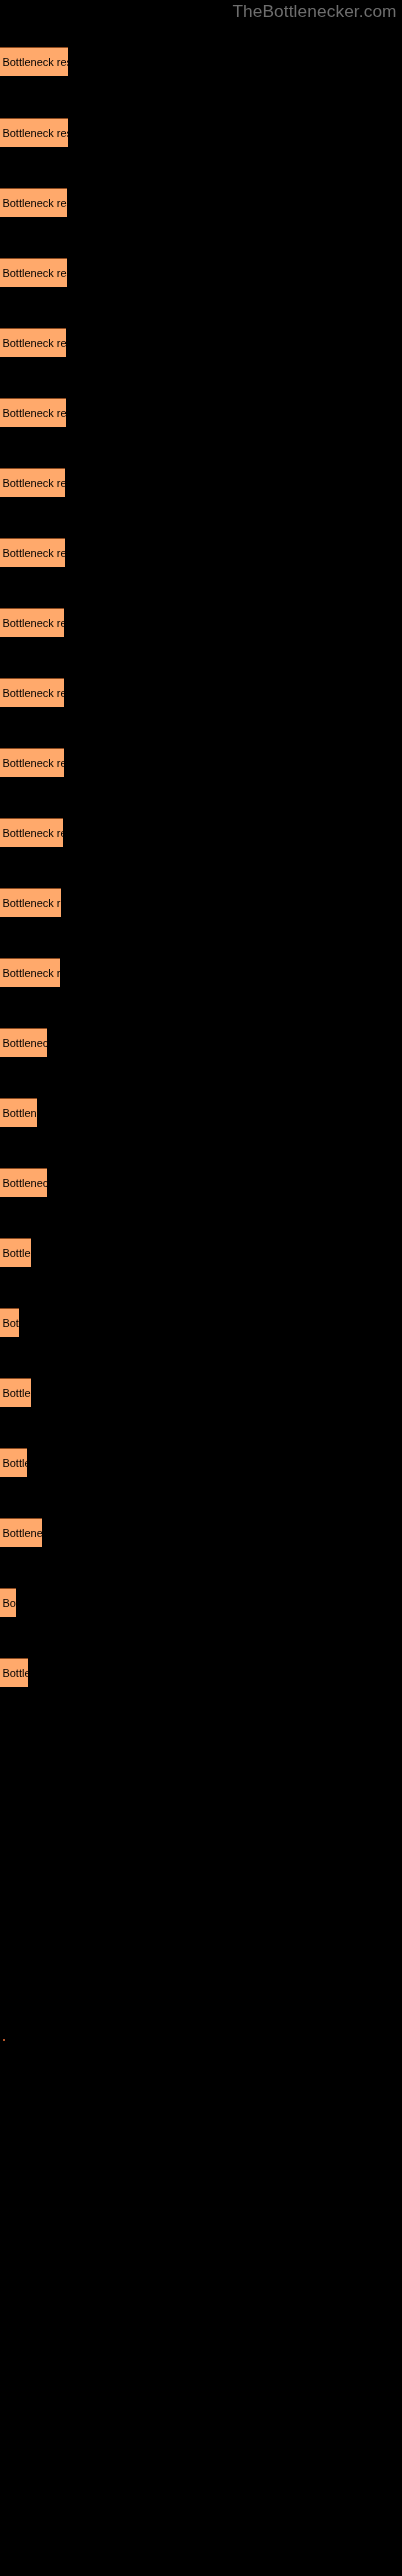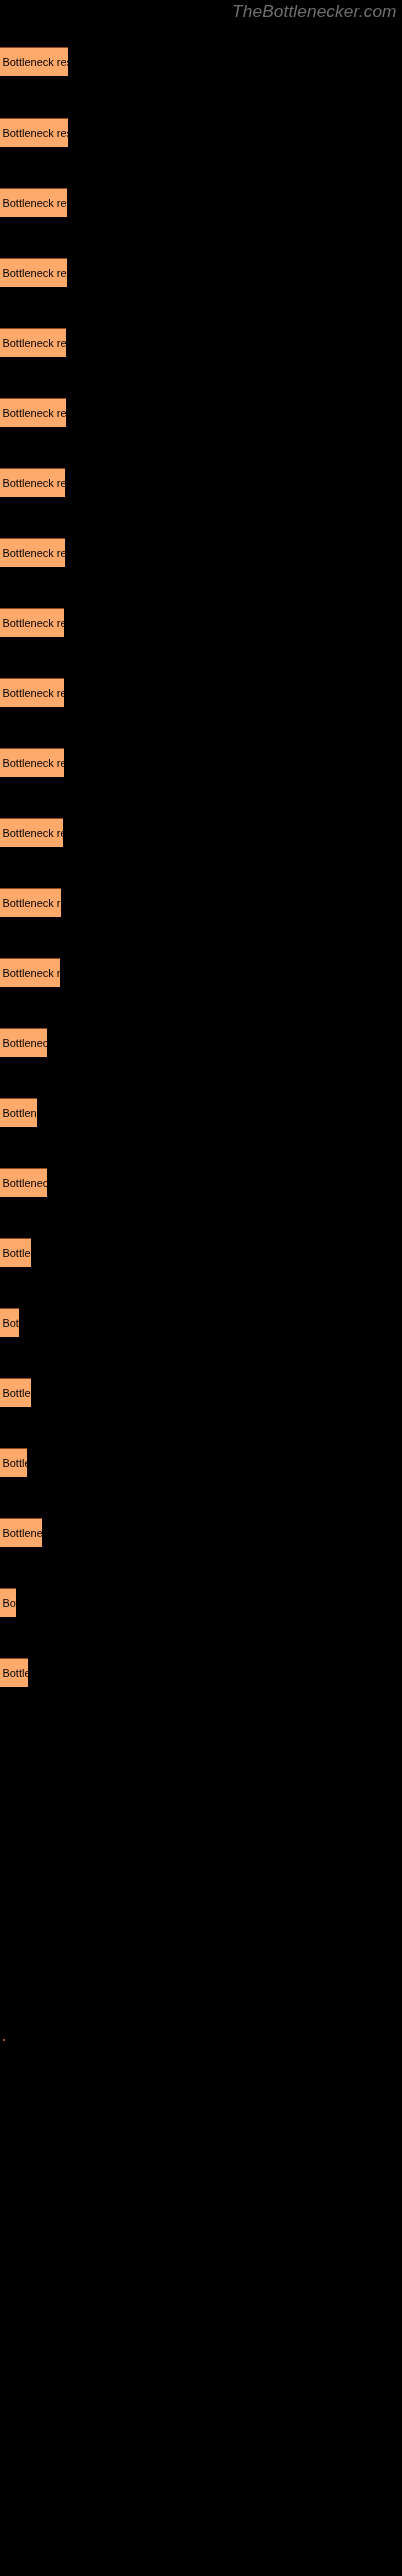--- a/index.html
+++ b/index.html
@@ -81,21 +81,21 @@
     width: 1.6px;
     height: 1.6px;
     background: #b5562a;
   }
 </style>
 </head>
 <body style="background: rgb(0, 0, 0);">
 
 <div id="chart-root" style="background: rgb(0, 0, 0);">
 
-  <div id="site-title" style="color: rgb(110, 110, 110); font-style: italic;">TheBottlenecker.com</div>
+  <div id="site-title" style="color: rgb(110, 110, 110);">TheBottlenecker.com</div>
 
   <div id="bars-layer">
       <div class="bar-row" style="top: 47px; left: 0px; width: 68px; height: 29px;">
         <div class="bar-clip" style="width: 68px;">
           <div class="bar" style="width: 68px; background: rgb(255, 169, 107); border-top-color: rgb(140, 74, 30);"></div>
           <div class="bar-label" style="color: rgb(0, 0, 0);">Bottleneck result</div>
         </div>
       </div>
       <div class="bar-row" style="top: 118px; left: 0px; width: 68px; height: 29px;">
         <div class="bar-clip" style="width: 68px;">

